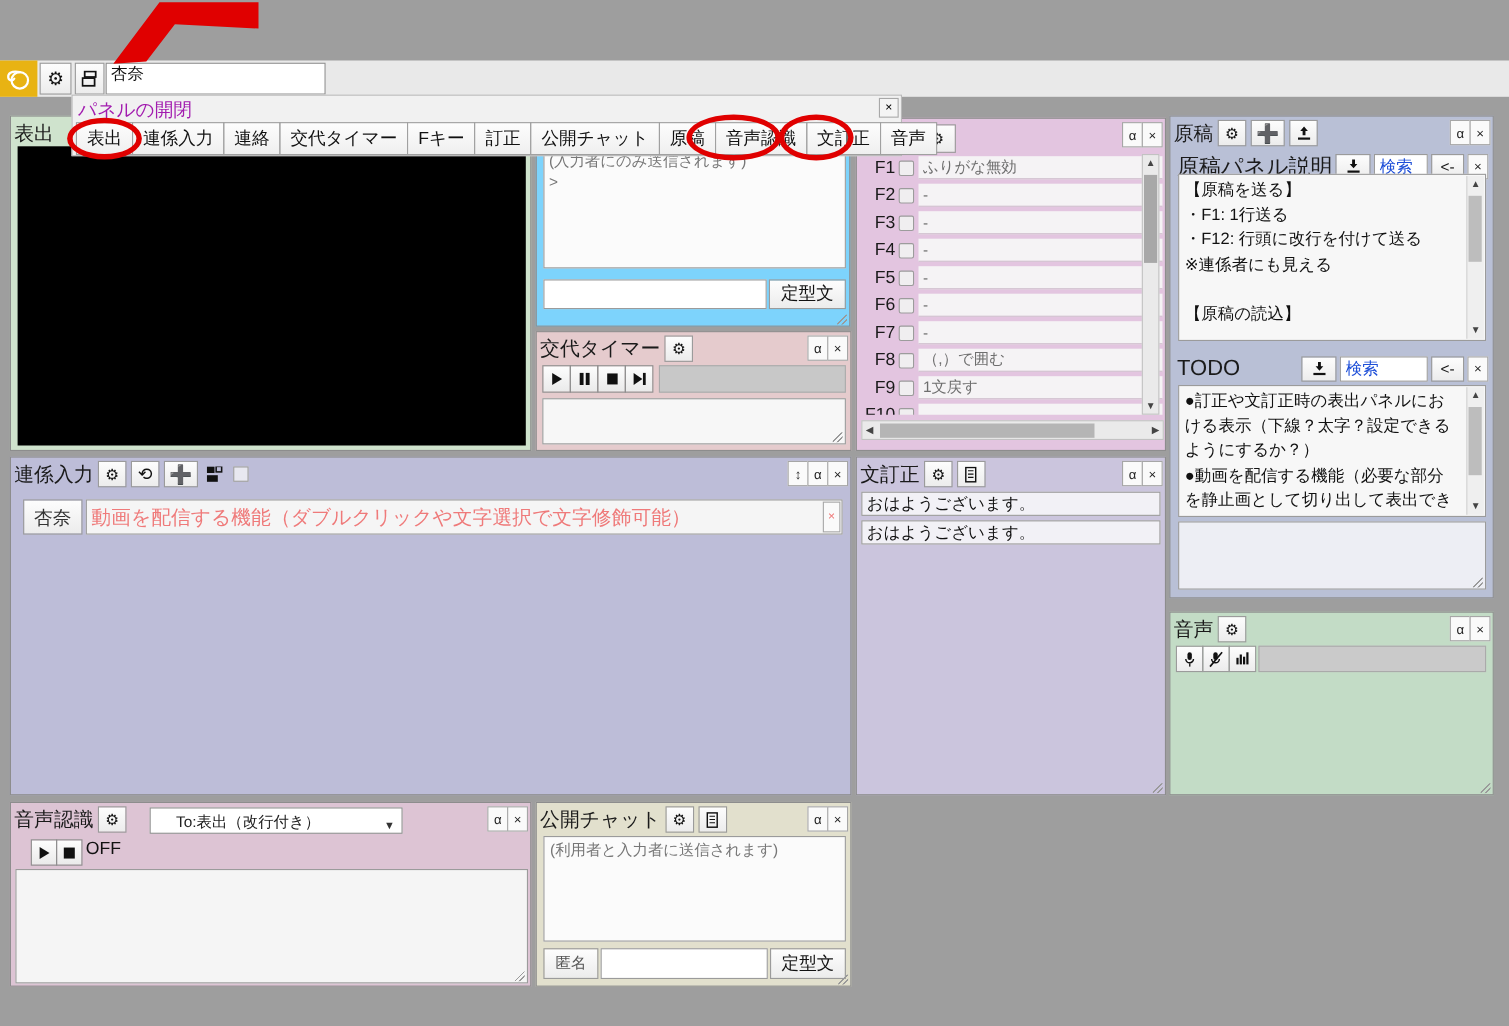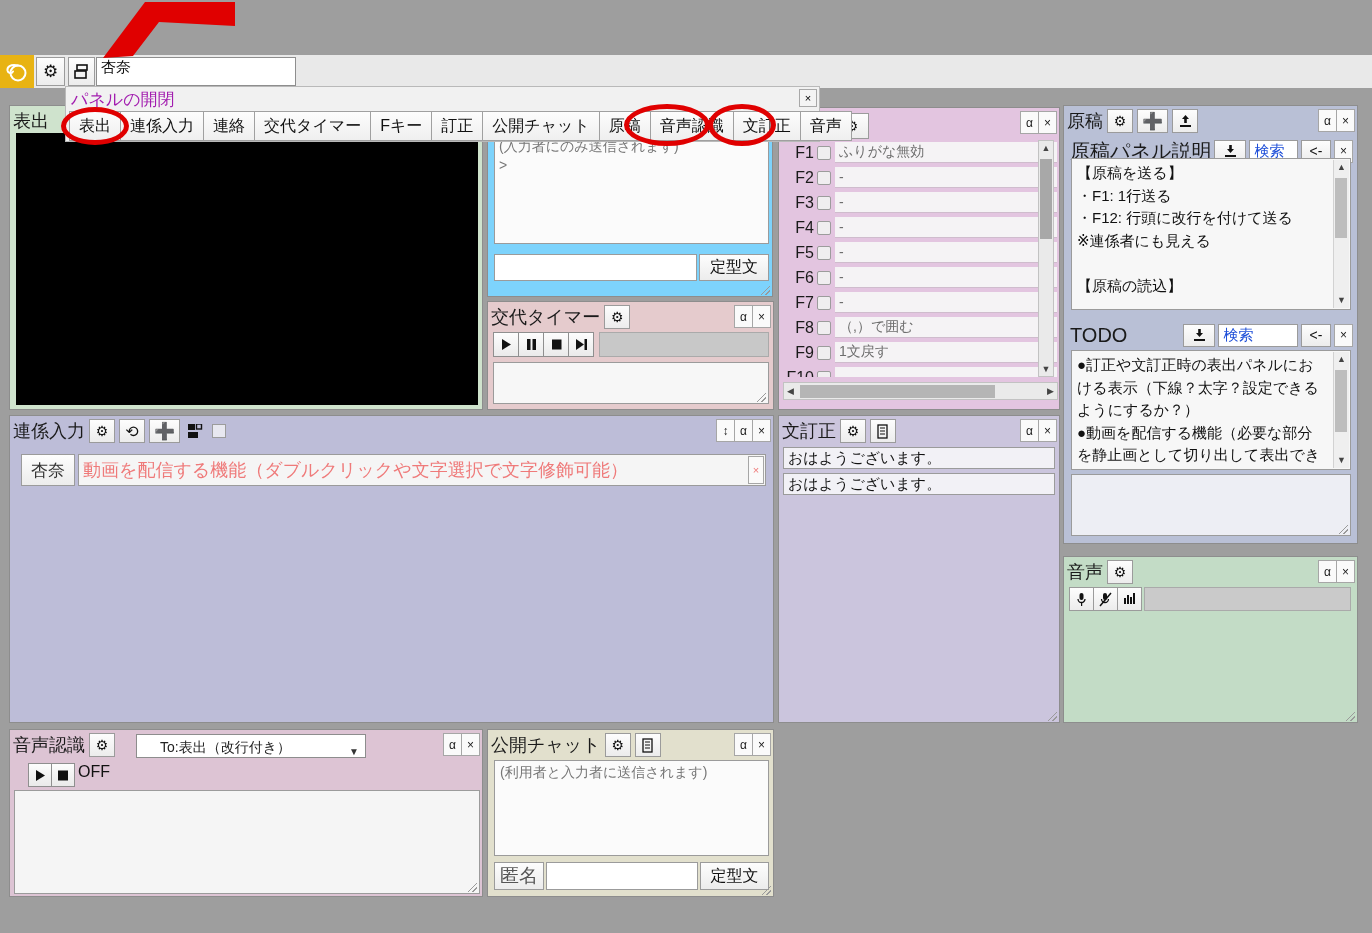--- a/index.html
+++ b/index.html
@@ -233,21 +233,21 @@
   
   #p-chat { left: 487px; top: 729px; width: 287px; height: 168px; background: #e2e0cd; }
   #chat-log {
     position: absolute; left: 6px; top: 30px; width: 275px; height: 96px;
     background: #fbfbfb; border: 1px solid #9b9b9b; font-size: 14px;
     color: #777; padding: 3px 5px;
   }
   #chat-anon {
     position: absolute; left: 6px; top: 132px; width: 50px; height: 28px;
     background: linear-gradient(#fdfdfd,#ececec); border: 1px solid #9b9b9b;
-    display: flex; align-items: center; justify-content: center; font-size: 19px; color: #555;
+    display: flex; align-items: center; justify-content: center; font-size: 14px; color: #555;
   }
   #chat-entry {
     position: absolute; left: 58px; top: 132px; width: 152px; height: 28px;
     background: #fff; border: 1px solid #9b9b9b;
   }
   #chat-teikei {
     position: absolute; left: 212px; top: 132px; width: 69px; height: 28px;
     background: linear-gradient(#fdfdfd,#ececec); border: 1px solid #9b9b9b;
     display: flex; align-items: center; justify-content: center; font-size: 16px; cursor: pointer; color:#111;
   }

